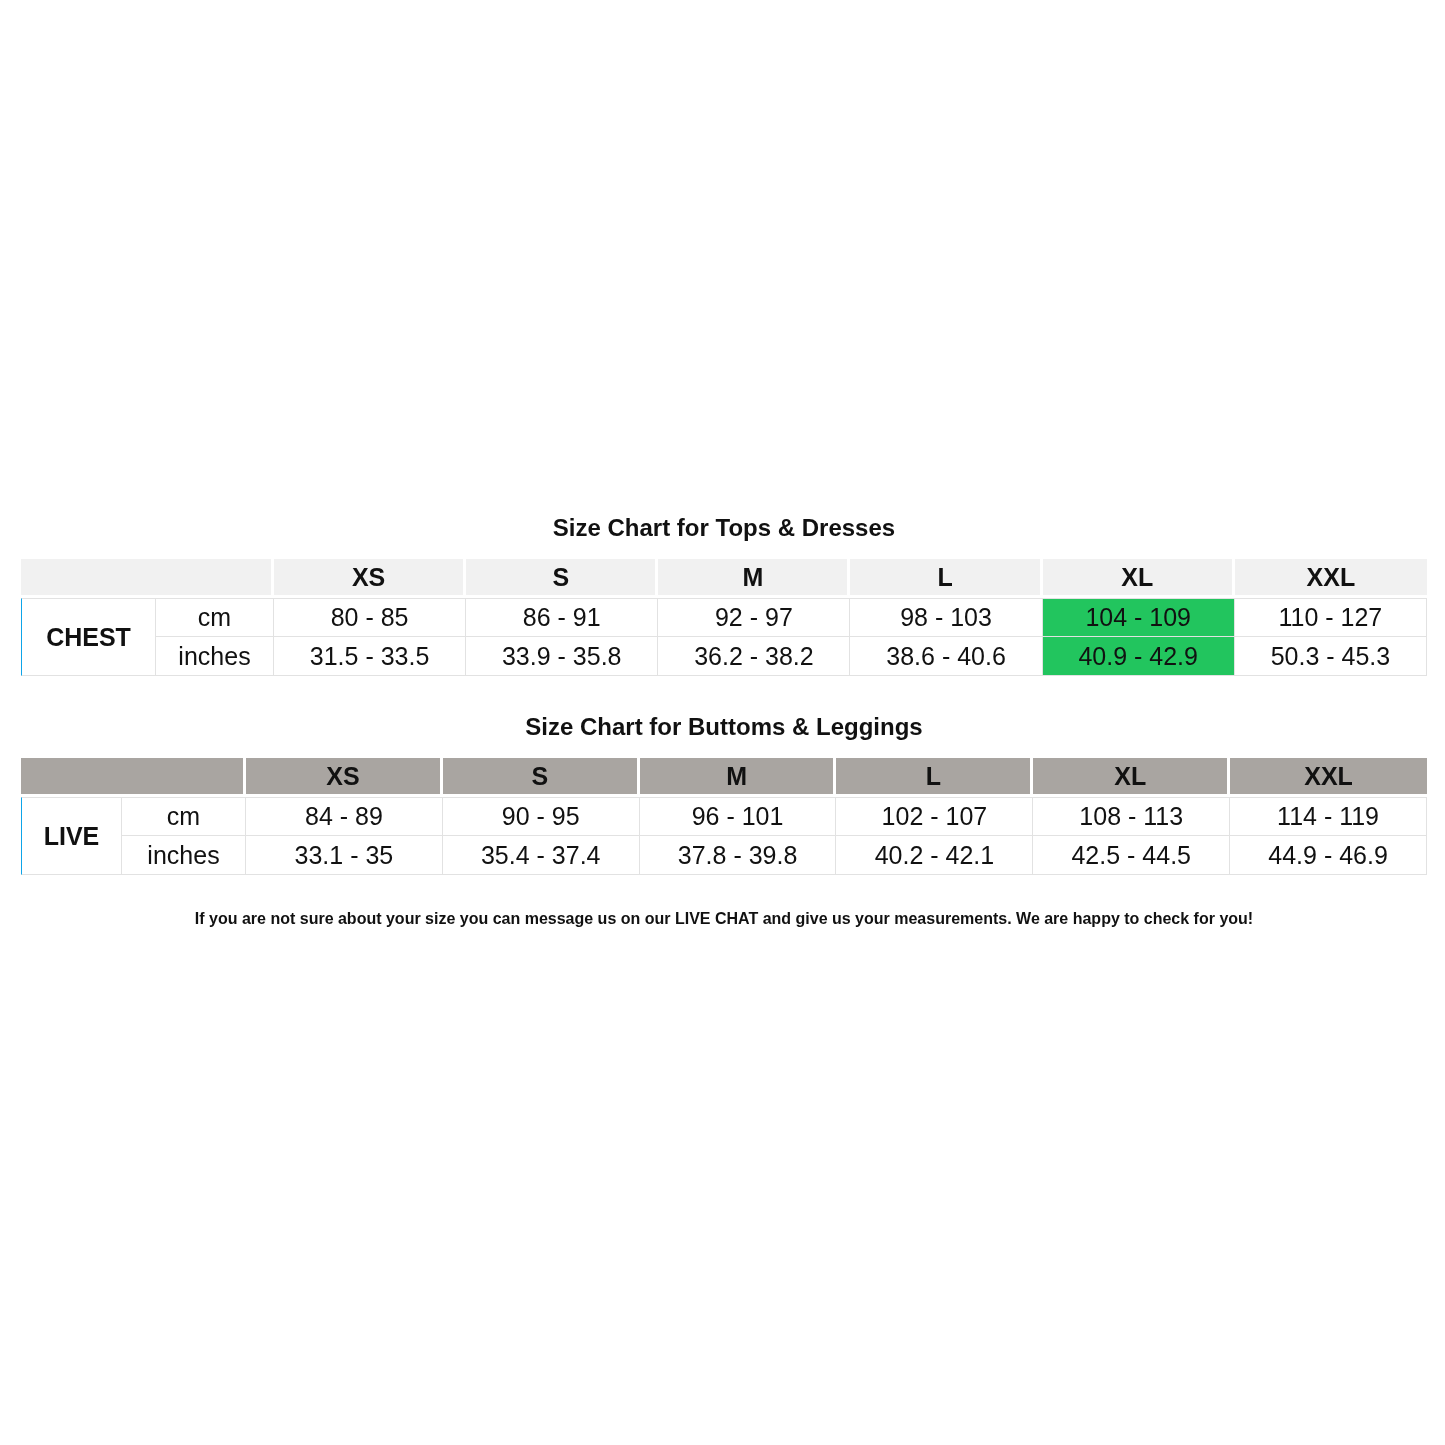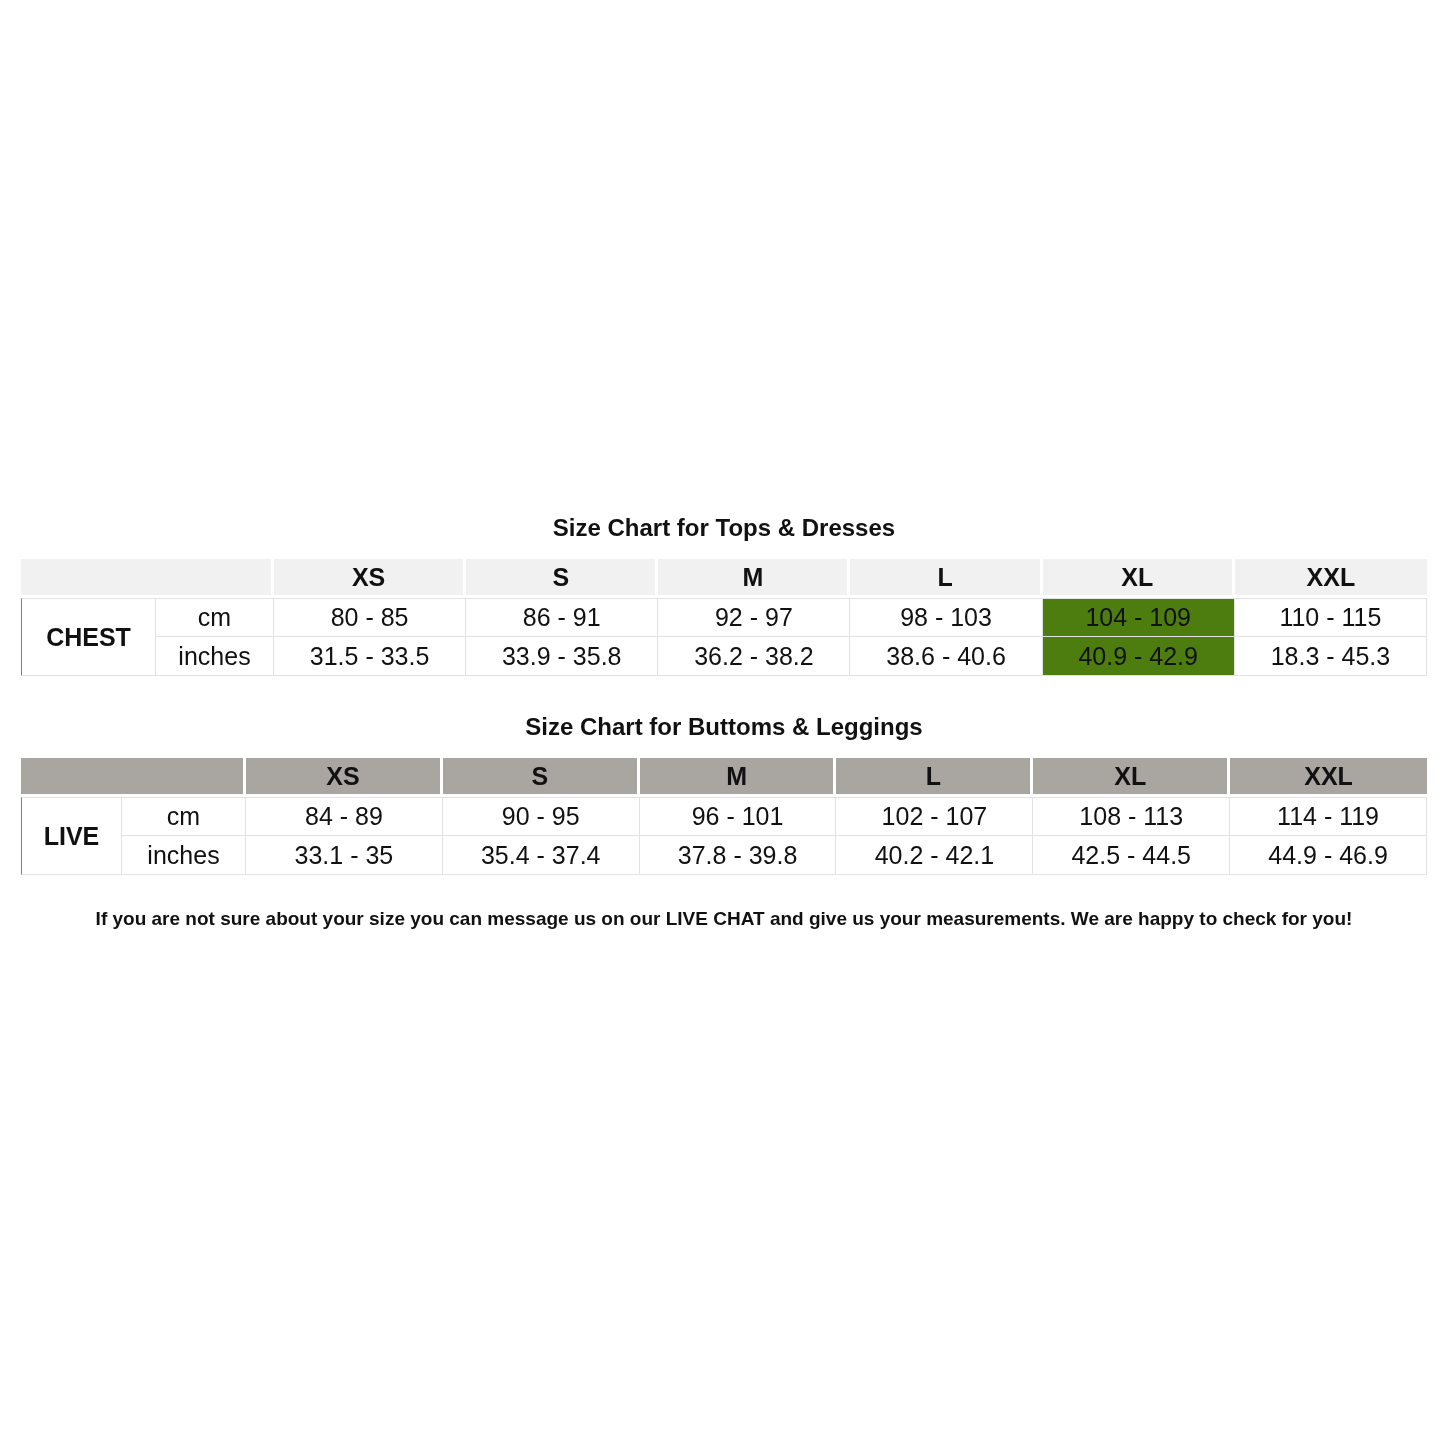--- a/index.html
+++ b/index.html
@@ -68,25 +68,25 @@
   table.size-table tbody tr:first-child td {
     border-top: 1px solid #e2e2e2;
   }
   table.size-table tbody th.row-label {
     border-left: 1px solid #0ea5e9;
     font-weight: bold;
   }
   table.size-table tbody td.unit {
     font-weight: normal;
   }
-  table.t1 tbody td.hl { background: #4d7c0f; }
+  table.t1 tbody td.hl { background: #22c55e; }
   .footer-note {
     margin: 31px 20px 0 20px;
     text-align: center;
-    font-size: 19px;
+    font-size: 16px;
     font-weight: bold;
     line-height: 25px;
     color: #111111;
   }
 </style>
 </head>
 <body>
 
 <div class="page">
 
@@ -116,30 +116,30 @@
       </thead>
       <tbody>
         <tr>
           <th class="row-label" rowspan="2">CHEST</th>
           <td class="unit">cm</td>
           <td>80 - 85</td>
           <td>86 - 91</td>
           <td>92 - 97</td>
           <td>98 - 103</td>
           <td class="hl">104 - 109</td>
-          <td>110 - 115</td>
+          <td>110 - 127</td>
         </tr>
         <tr>
           <td class="unit">inches</td>
           <td>31.5 - 33.5</td>
           <td>33.9 - 35.8</td>
           <td>36.2 - 38.2</td>
           <td>38.6 - 40.6</td>
           <td class="hl">40.9 - 42.9</td>
-          <td>18.3 - 45.3</td>
+          <td>50.3 - 45.3</td>
         </tr>
       </tbody>
     </table>
   </div>
 
   <div class="chart-block second">
     <h2 class="chart-title">Size Chart for Buttoms &amp; Leggings</h2>
     <table class="size-table t2">
       <colgroup>
         <col style="width:101px">

